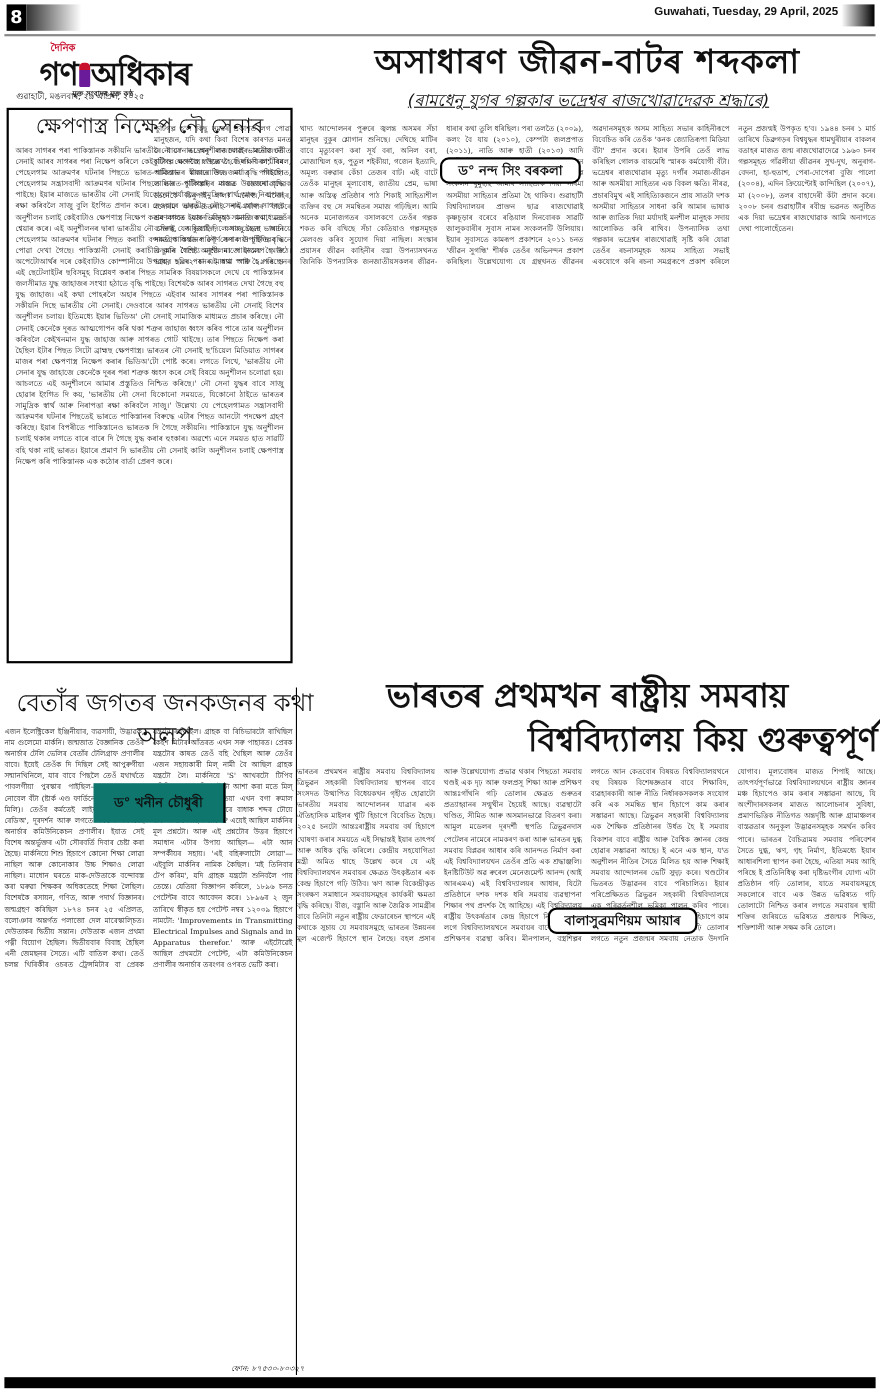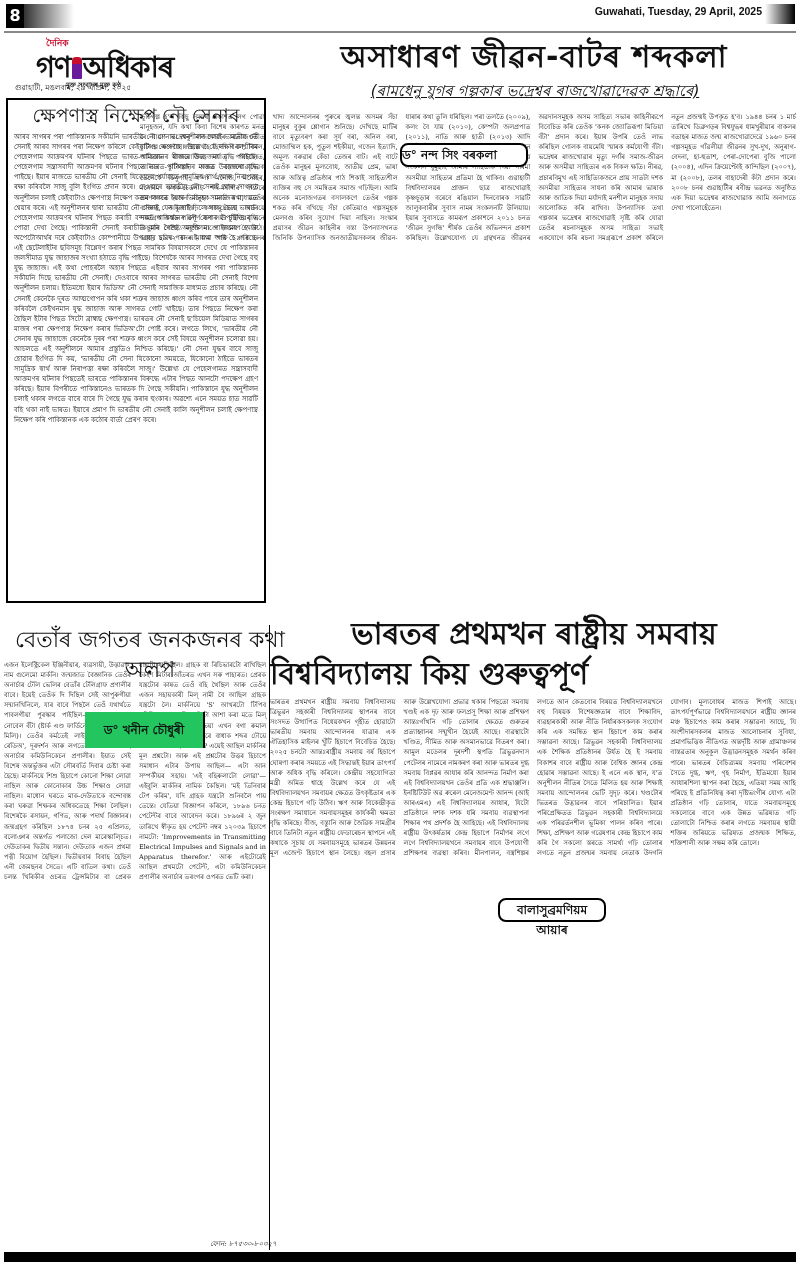--- a/index.html
+++ b/index.html
@@ -33,38 +33,38 @@
   .body-text { font-size: 6.8px; line-height: 10.1px; text-align: justify; font-family: "DejaVu Serif", serif; }
 
   
   .feat-title { position: absolute; left: 270px; top: 38px; width: 528px; text-align: center;
     font-family: "DejaVu Sans", sans-serif; font-size: 30px; font-weight: bold; letter-spacing: 1px; line-height: 38px; }
   .feat-sub { position: absolute; left: 285px; top: 78px; width: 500px; text-align: center;
     font-family: "DejaVu Sans", sans-serif; font-size: 15px; font-style: italic; text-decoration: underline; line-height: 26px; }
   .feat-cols { position: absolute; left: 140px; top: 112px; width: 656px; height: 492px; column-count: 5; column-gap: 8px; }
   .feat-cols .body-text { font-size: 6.6px; }
   .author-box { position: absolute; left: 400px; top: 143px; width: 128px; height: 24px; border: 2px solid #000; border-radius: 8px;
-    background: #fff; font-size: 12px; font-family: "DejaVu Sans", sans-serif; font-weight: bold; text-align: left; line-height: 20px; }
+    background: #fff; font-size: 12px; font-family: "DejaVu Sans", sans-serif; font-weight: bold; text-align: center; line-height: 20px; }
 
   
   .radio-title { position: absolute; left: 0; top: 625px; width: 300px; text-align: center; font-family: "DejaVu Sans", sans-serif; font-size: 22px; line-height: 30px; }
   .radio-cols { position: absolute; left: 4px; top: 660px; width: 262px; height: 560px; column-count: 2; column-gap: 8px; }
   .radio-cols .body-text { font-size: 6.5px; line-height: 10.1px; }
-  .author2 { position: absolute; left: 85px; top: 712px; width: 120px; height: 36px; background: #22c55e;
+  .author2 { position: absolute; left: 85px; top: 712px; width: 120px; height: 36px; background: #0f766e;
     font-family: "DejaVu Sans", sans-serif; font-size: 12px; font-weight: bold; line-height: 36px; text-align: center; border-right: 2px solid #000; }
   .phone { position: absolute; left: 210px; top: 1238px; font-size: 7px; font-style: italic; }
 
   
   .coop-title1 { position: absolute; left: 270px; top: 612px; width: 528px; text-align: center; font-family: "DejaVu Sans", sans-serif;
     font-size: 30px; font-weight: bold; line-height: 44px; }
-  .coop-title2 { position: absolute; left: 270px; top: 652px; width: 528px; text-align: left; font-family: "DejaVu Sans", sans-serif;
+  .coop-title2 { position: absolute; left: 270px; top: 652px; width: 528px; text-align: right; font-family: "DejaVu Sans", sans-serif;
     font-size: 30px; font-weight: bold; line-height: 44px; }
   .coop-cols { position: absolute; left: 270px; top: 697px; width: 526px; height: 552px; column-count: 4; column-gap: 8px; }
   .coop-cols .body-text { font-size: 6.6px; line-height: 10.1px; }
-  .author3 { position: absolute; left: 498px; top: 898px; width: 108px; height: 24px; border: 2px solid #000; border-radius: 8px; background: #fff;
+  .author3 { position: absolute; left: 498px; top: 825px; width: 136px; height: 24px; border: 2px solid #000; border-radius: 8px; background: #fff;
     font-size: 12px; font-family: "DejaVu Sans", sans-serif; font-weight: bold; text-align: center; line-height: 20px; }
 
   .vrule { position: absolute; width: 1px; background: #000; }
   .bottom-bar { position: absolute; left: 4px; top: 1252px; width: 792px; height: 10px; background: #000; }
 </style>
 </head>
 <body>
 
 <div class="masthead">
   <div class="page-num">8</div>

